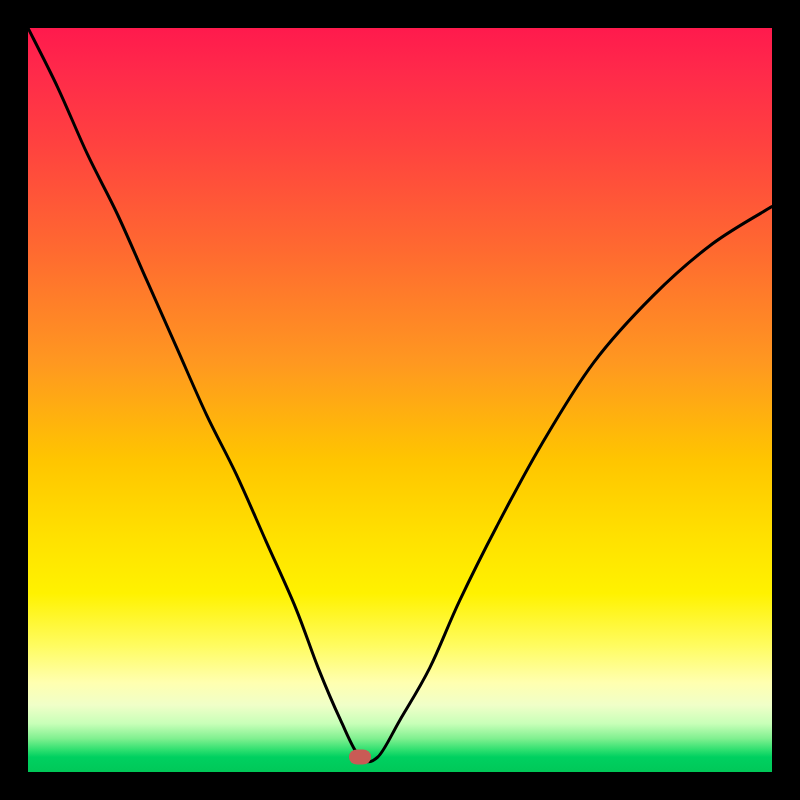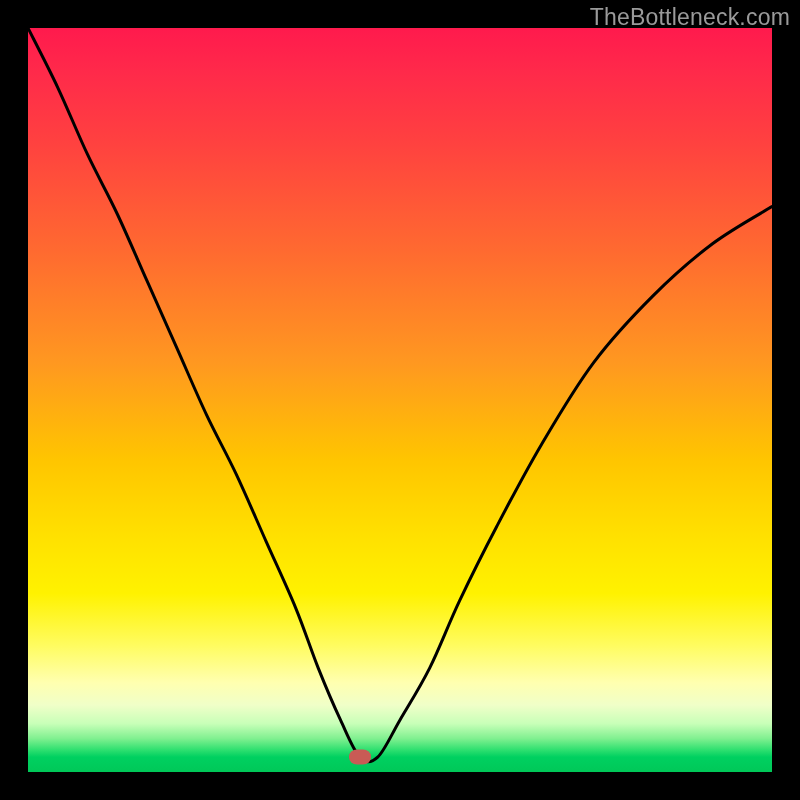--- a/index.html
+++ b/index.html
@@ -86,15 +86,14 @@
   <div class="plot">
     <div class="gradient"></div>
 
     <svg class="curve-svg" viewBox="0 0 744 744" preserveAspectRatio="none">
       <path id="curve" class="curve-path" d="M 0,0 C 4.96,9.919999999999996 19.840000000000003,38.43999999999998 29.76,59.51999999999998 C 39.68,80.59999999999998 49.6,105.40000000000002 59.52,126.48000000000002 C 69.44,147.56000000000003 79.36,164.92000000000002 89.28,186 C 99.2,207.07999999999998 109.12,230.64 119.04,252.95999999999998 C 128.96,275.28 138.88000000000002,297.6 148.8,319.92 C 158.72,342.24 168.64,365.8 178.56,386.88 C 188.48000000000002,407.96 198.40000000000003,425.32 208.32000000000002,446.4 C 218.24,467.47999999999996 228.16000000000003,491.04 238.08,513.36 C 248,535.6800000000001 259.15999999999997,559.2399999999999 267.84,580.3199999999999 C 276.52,601.4 282.72,621.24 290.16,639.84 C 297.6,658.44 305.53599999999994,677.04 312.47999999999996,691.92 C 319.424,706.8 325.624,722.92 331.824,729.12 C 338.024,735.32 342.98400000000004,735.32 349.68,729.12 C 356.376,722.92 363.32,706.8 372,691.92 C 380.68,677.04 391.84000000000003,659.6800000000001 401.76000000000005,639.84 C 411.68000000000006,620 420.36,596.44 431.52,572.88 C 442.67999999999995,549.3199999999999 455.08000000000004,524.52 468.72,498.48 C 482.36,472.44 497.24,443.92 513.36,416.64 C 529.48,389.35999999999996 546.84,359.59999999999997 565.44,334.79999999999995 C 584.0400000000001,309.99999999999994 605.1199999999999,287.67999999999995 624.9599999999999,267.84 C 644.8,247.99999999999997 664.64,230.64 684.48,215.76 C 704.32,200.88 734.08,184.75999999999996 744,178.55999999999995"></path>
     </svg>
 
     <div id="marker" class="marker" style="left: 44.6%; top: 98%; background: rgb(201, 91, 85);"></div>
   </div>
 
-  <div class="watermark">TheBottleneck.com</div>
 
 </div>
 
 </body></html>

